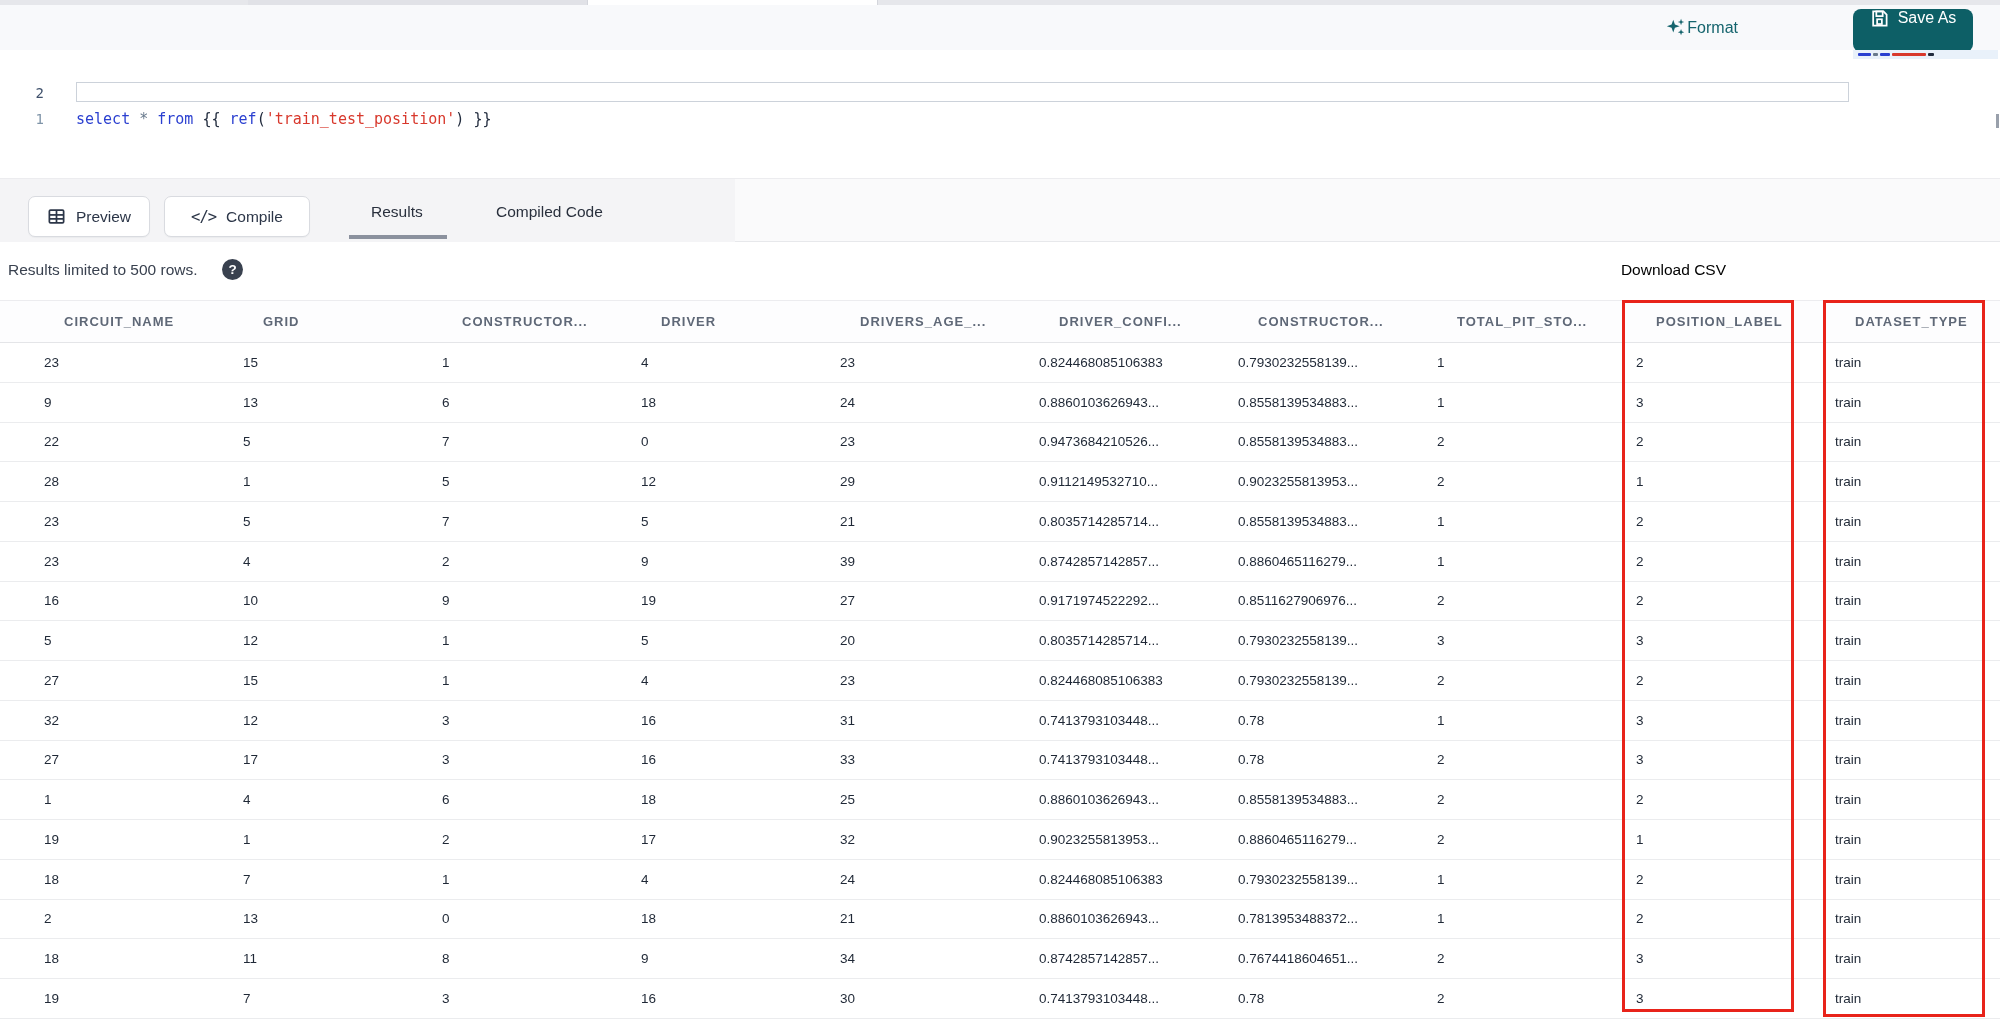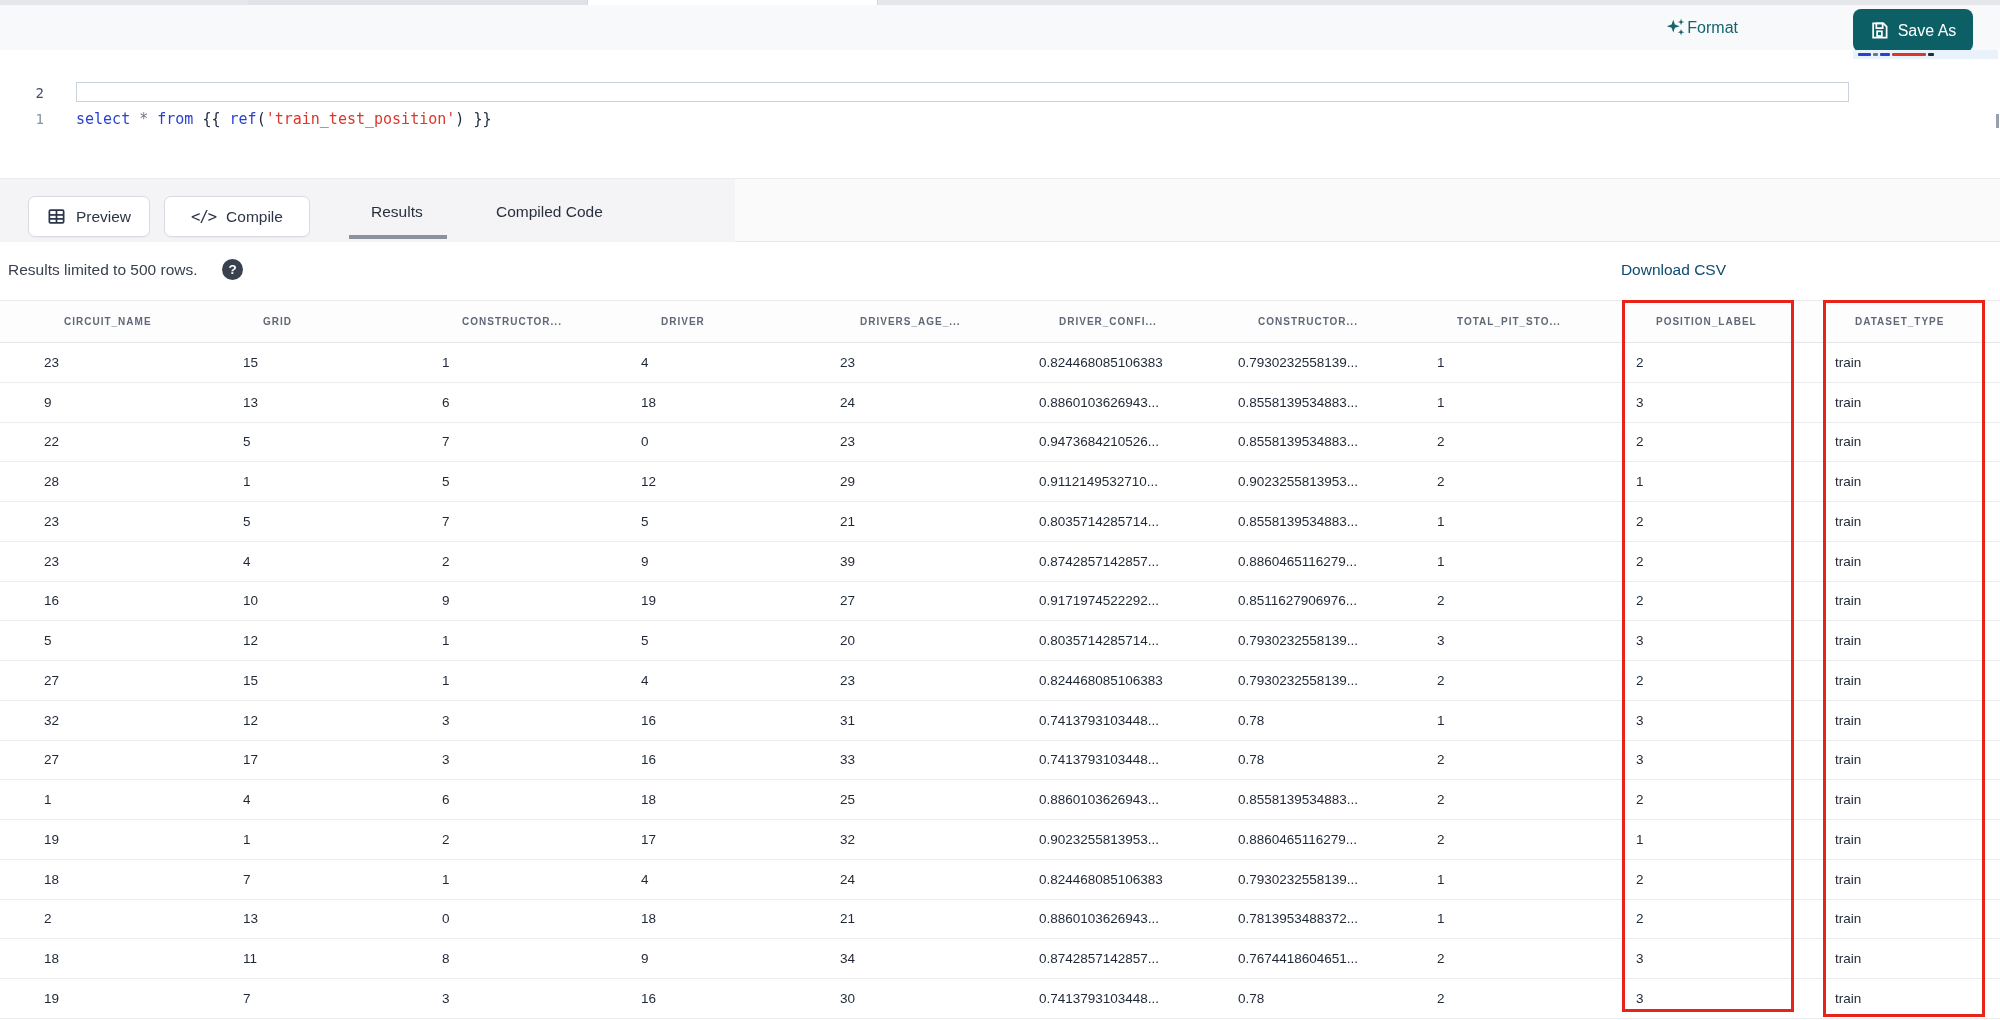--- a/index.html
+++ b/index.html
@@ -9,21 +9,21 @@
     font-family:"Liberation Sans", sans-serif; color:#222a38;
   }
   
   .tabstrip { position:absolute; left:0; top:0; width:2000px; height:5px; background:#e6e7eb; }
   .tabstrip .seg2 { position:absolute; left:248px; top:0; width:339px; height:5px; background:#e1e2e7; }
   .tabstrip .active-seg { position:absolute; left:587px; top:0; width:291px; height:5px; background:#ffffff; border-left:1px solid #d4d6dc; border-right:1px solid #d4d6dc; }
   
   .topbar { position:absolute; left:0; top:5px; width:2000px; height:45px; background:#f8f9fb; }
   .format-btn { position:absolute; right:262px; top:9px; height:28px; display:flex; align-items:center; gap:0; cursor:pointer; }
   .format-btn span { color:#15646d; font-size:16px; }
-  .saveas-btn { position:absolute; left:1853px; top:4px; width:120px; height:43px; background:#0d5f66; border-radius:8px; display:flex; align-items:center; justify-content:center; gap:9px; cursor:pointer; }
+  .saveas-btn { position:absolute; left:1853px; top:4px; width:120px; height:43px; background:#0d5f66; border-radius:8px; display:flex; justify-content:center; gap:9px; cursor:pointer; }
   .saveas-btn span { color:#ffffff; font-size:16px; font-weight:500; }
   
   .editor { position:absolute; left:0; top:50px; width:2000px; height:128px; background:#ffffff; }
   .code-row { position:absolute; left:0; height:21px; display:flex; align-items:center; }
   .gutter { width:44px; text-align:right; font-family:"DejaVu Sans Mono", monospace; font-size:14px; }
   .gutter.n1 { color:#7f94a8; }
   .gutter.n2 { color:#3f506b; }
   .code-text { margin-left:32px; font-family:"DejaVu Sans Mono", monospace; font-size:15px; white-space:pre; }
   .tok-kw  { color:#2a3fd0; }
   .tok-op  { color:#68798c; }
@@ -44,25 +44,25 @@
   .btn-compile { left:164px; width:146px; }
   .code-glyph { font-family:"DejaVu Sans Mono", monospace; font-weight:bold; font-size:14px; color:#2c3648; letter-spacing:-1px; }
   .tab { position:absolute; top:24px; font-size:15.5px; color:#29303d; cursor:pointer; }
   .tab-results { left:371px; font-weight:500; }
   .tab-compiled { left:468px; font-weight:400;margin-left:28px; }
   .tab-underline { position:absolute; left:349px; top:56px; width:98px; height:4px; background:#8b919e; }
   
   .results-bar { position:absolute; left:0; top:242px; width:1748px; height:58px; background:#ffffff; }
   .results-note { position:absolute; left:8px; top:19px; font-size:15.5px; color:#39414f; }
   .help-icon { position:absolute; left:222px; top:17px; width:21px; height:21px; border-radius:50%; background:#39414f; color:#ffffff; font-size:13.5px; font-weight:bold; display:flex; align-items:center; justify-content:center; }
-  .download-csv { position:absolute; right:22px; top:19px; font-size:15.5px; color:#0c4a6e; cursor:pointer; }
+  .download-csv { position:absolute; right:22px; top:19px; font-size:15.5px; color:#000000; cursor:pointer; }
   
   .grid-table { position:absolute; left:0; top:300px; width:2000px; height:720px; background:#ffffff; }
   .thead { display:grid; grid-template-columns:repeat(9,199px) 1fr; padding-left:64px; height:43px; align-items:center; border-top:1px solid #ececef; border-bottom:1px solid #e4e5e8; background:#fdfdfe; }
-  .th { font-size:10px; font-weight:700; letter-spacing:1px; color:#5f6877; white-space:nowrap; overflow:hidden; }
+  .th { font-size:13px; font-weight:700; letter-spacing:1px; color:#5f6877; white-space:nowrap; overflow:hidden; }
   .tr { display:grid; grid-template-columns:repeat(9,199px) 1fr; padding-left:44px; height:39.76px; align-items:center; border-bottom:1px solid #ebecee; }
   .td { font-size:13.5px; color:#1f2836; white-space:nowrap; overflow:hidden; }
   
   .red-box { position:absolute; border:3px solid #e8231a; background:transparent; pointer-events:none; }
   .red-box-1 { left:1622px; top:300px; width:172px; height:712px; }
   .red-box-2 { left:1823px; top:300px; width:162px; height:717px; }
 </style>
 </head>
 <body>
 

